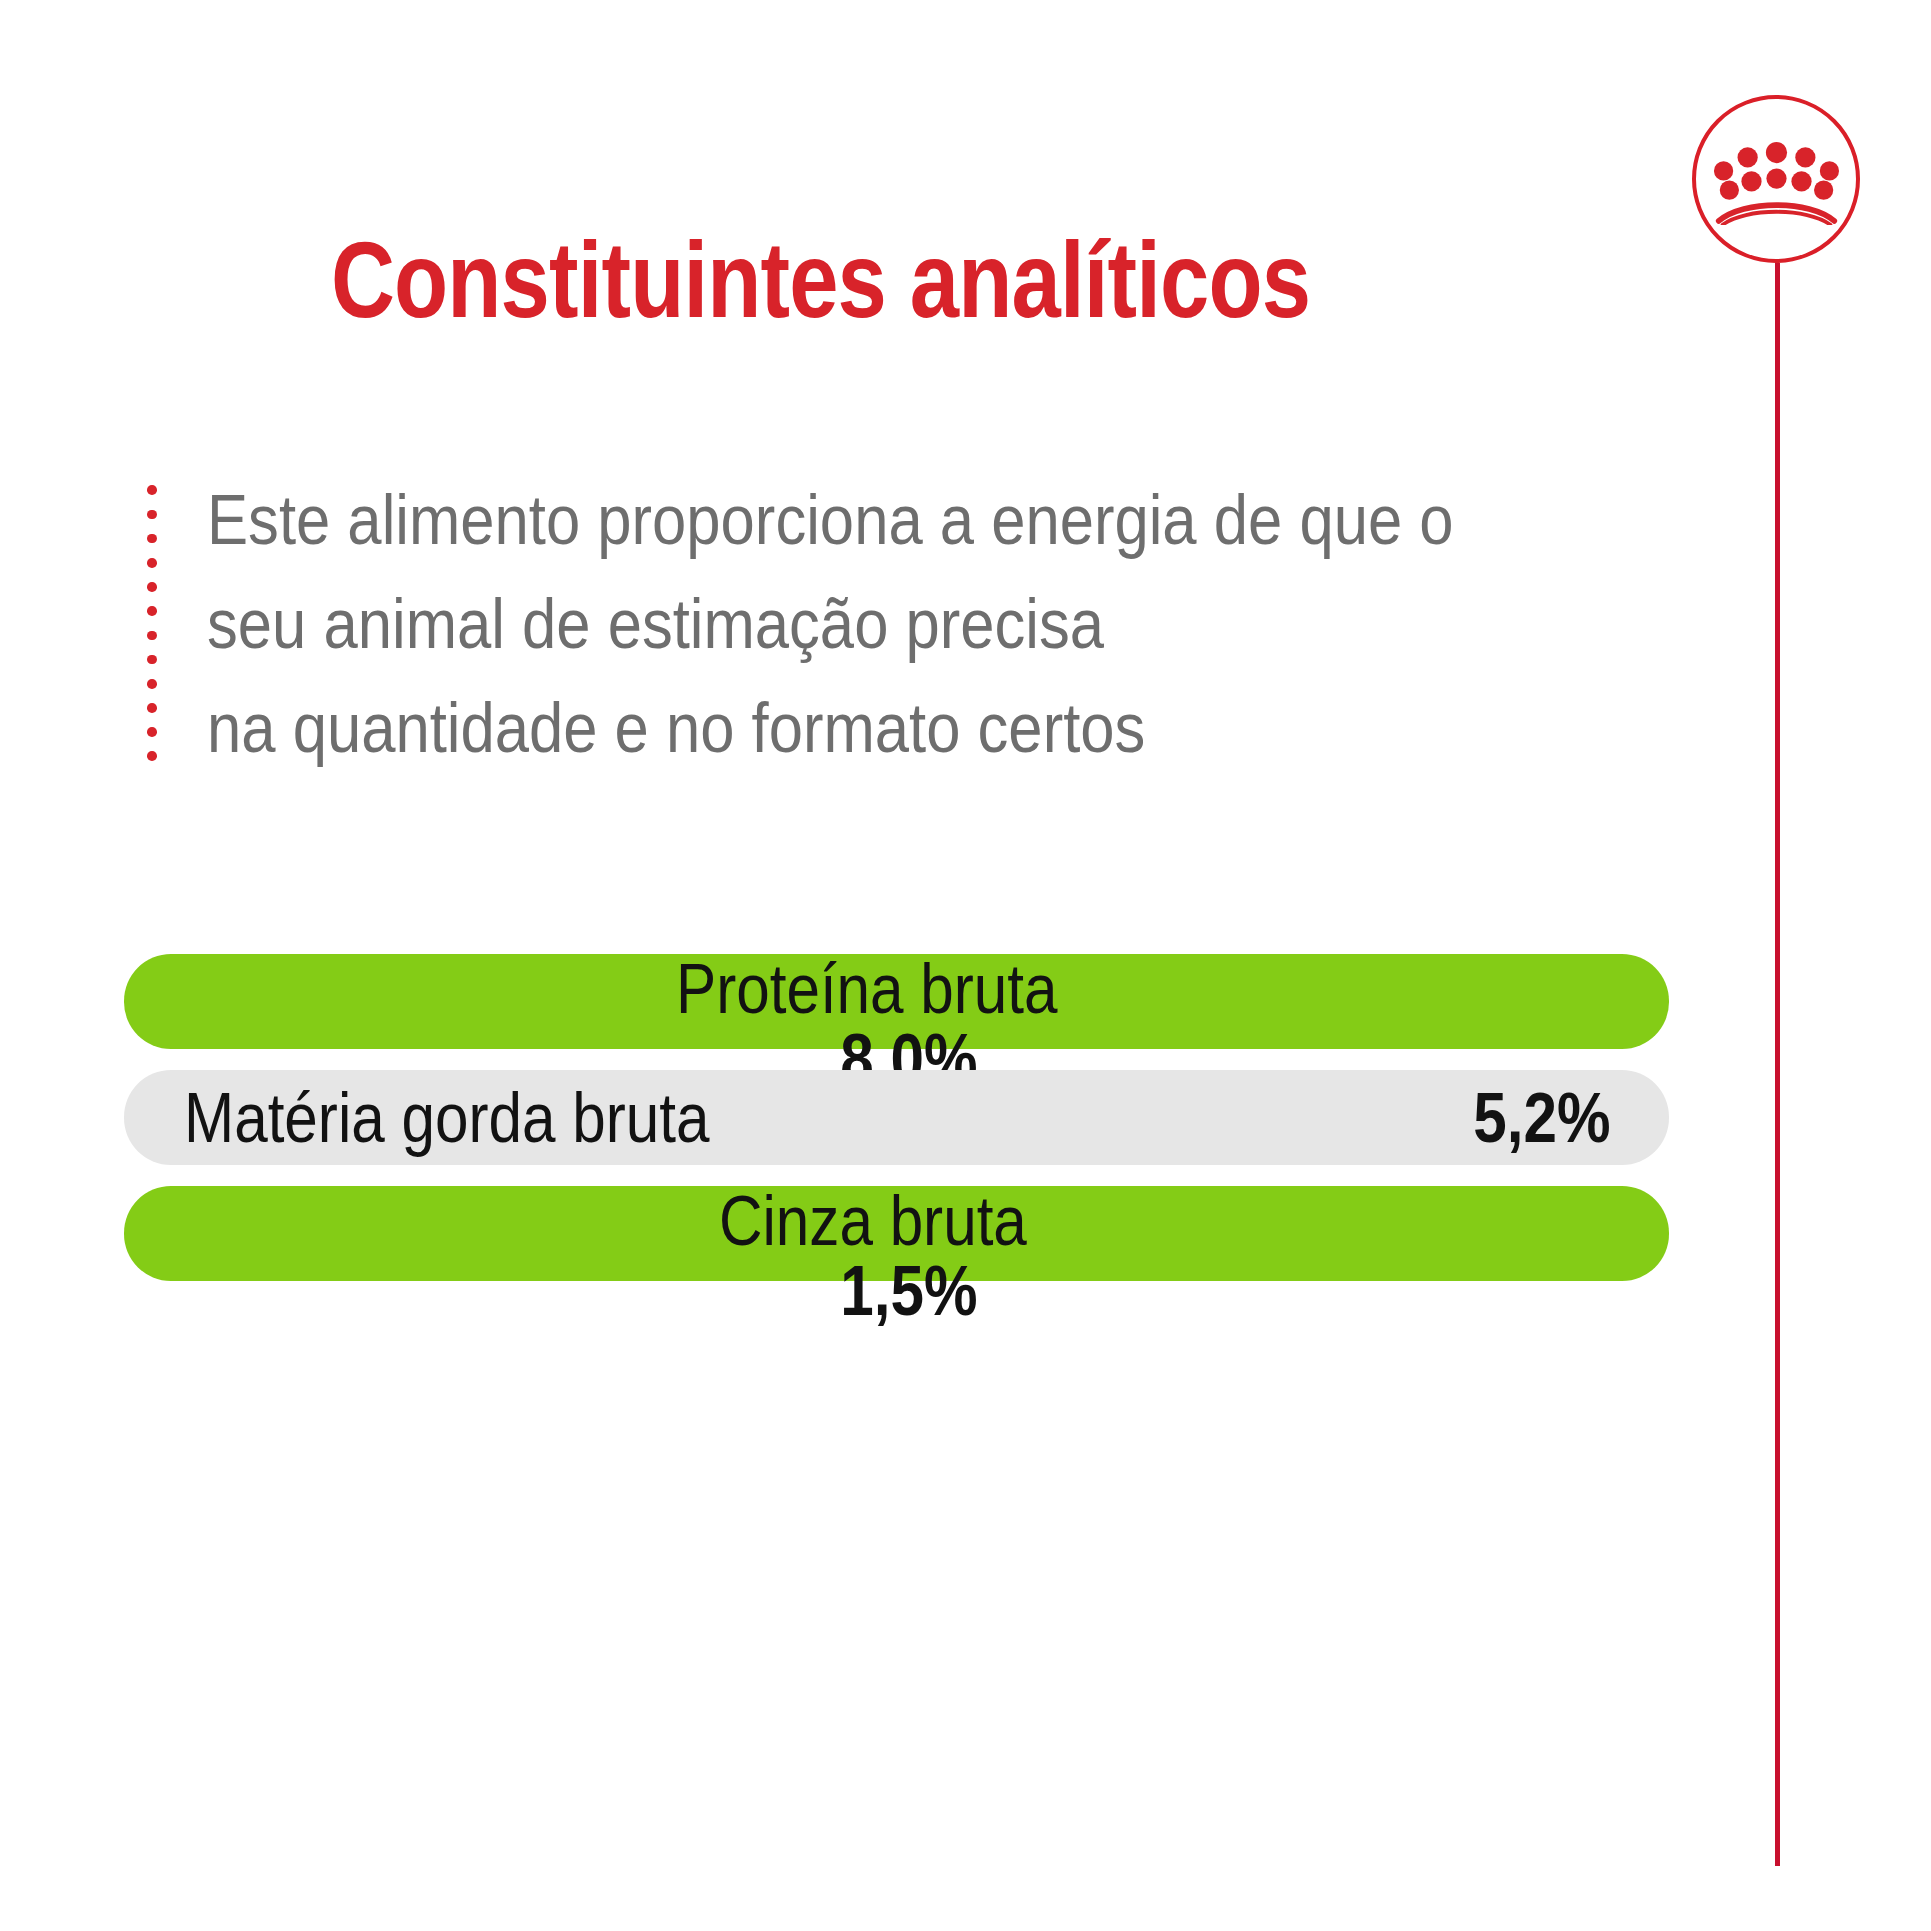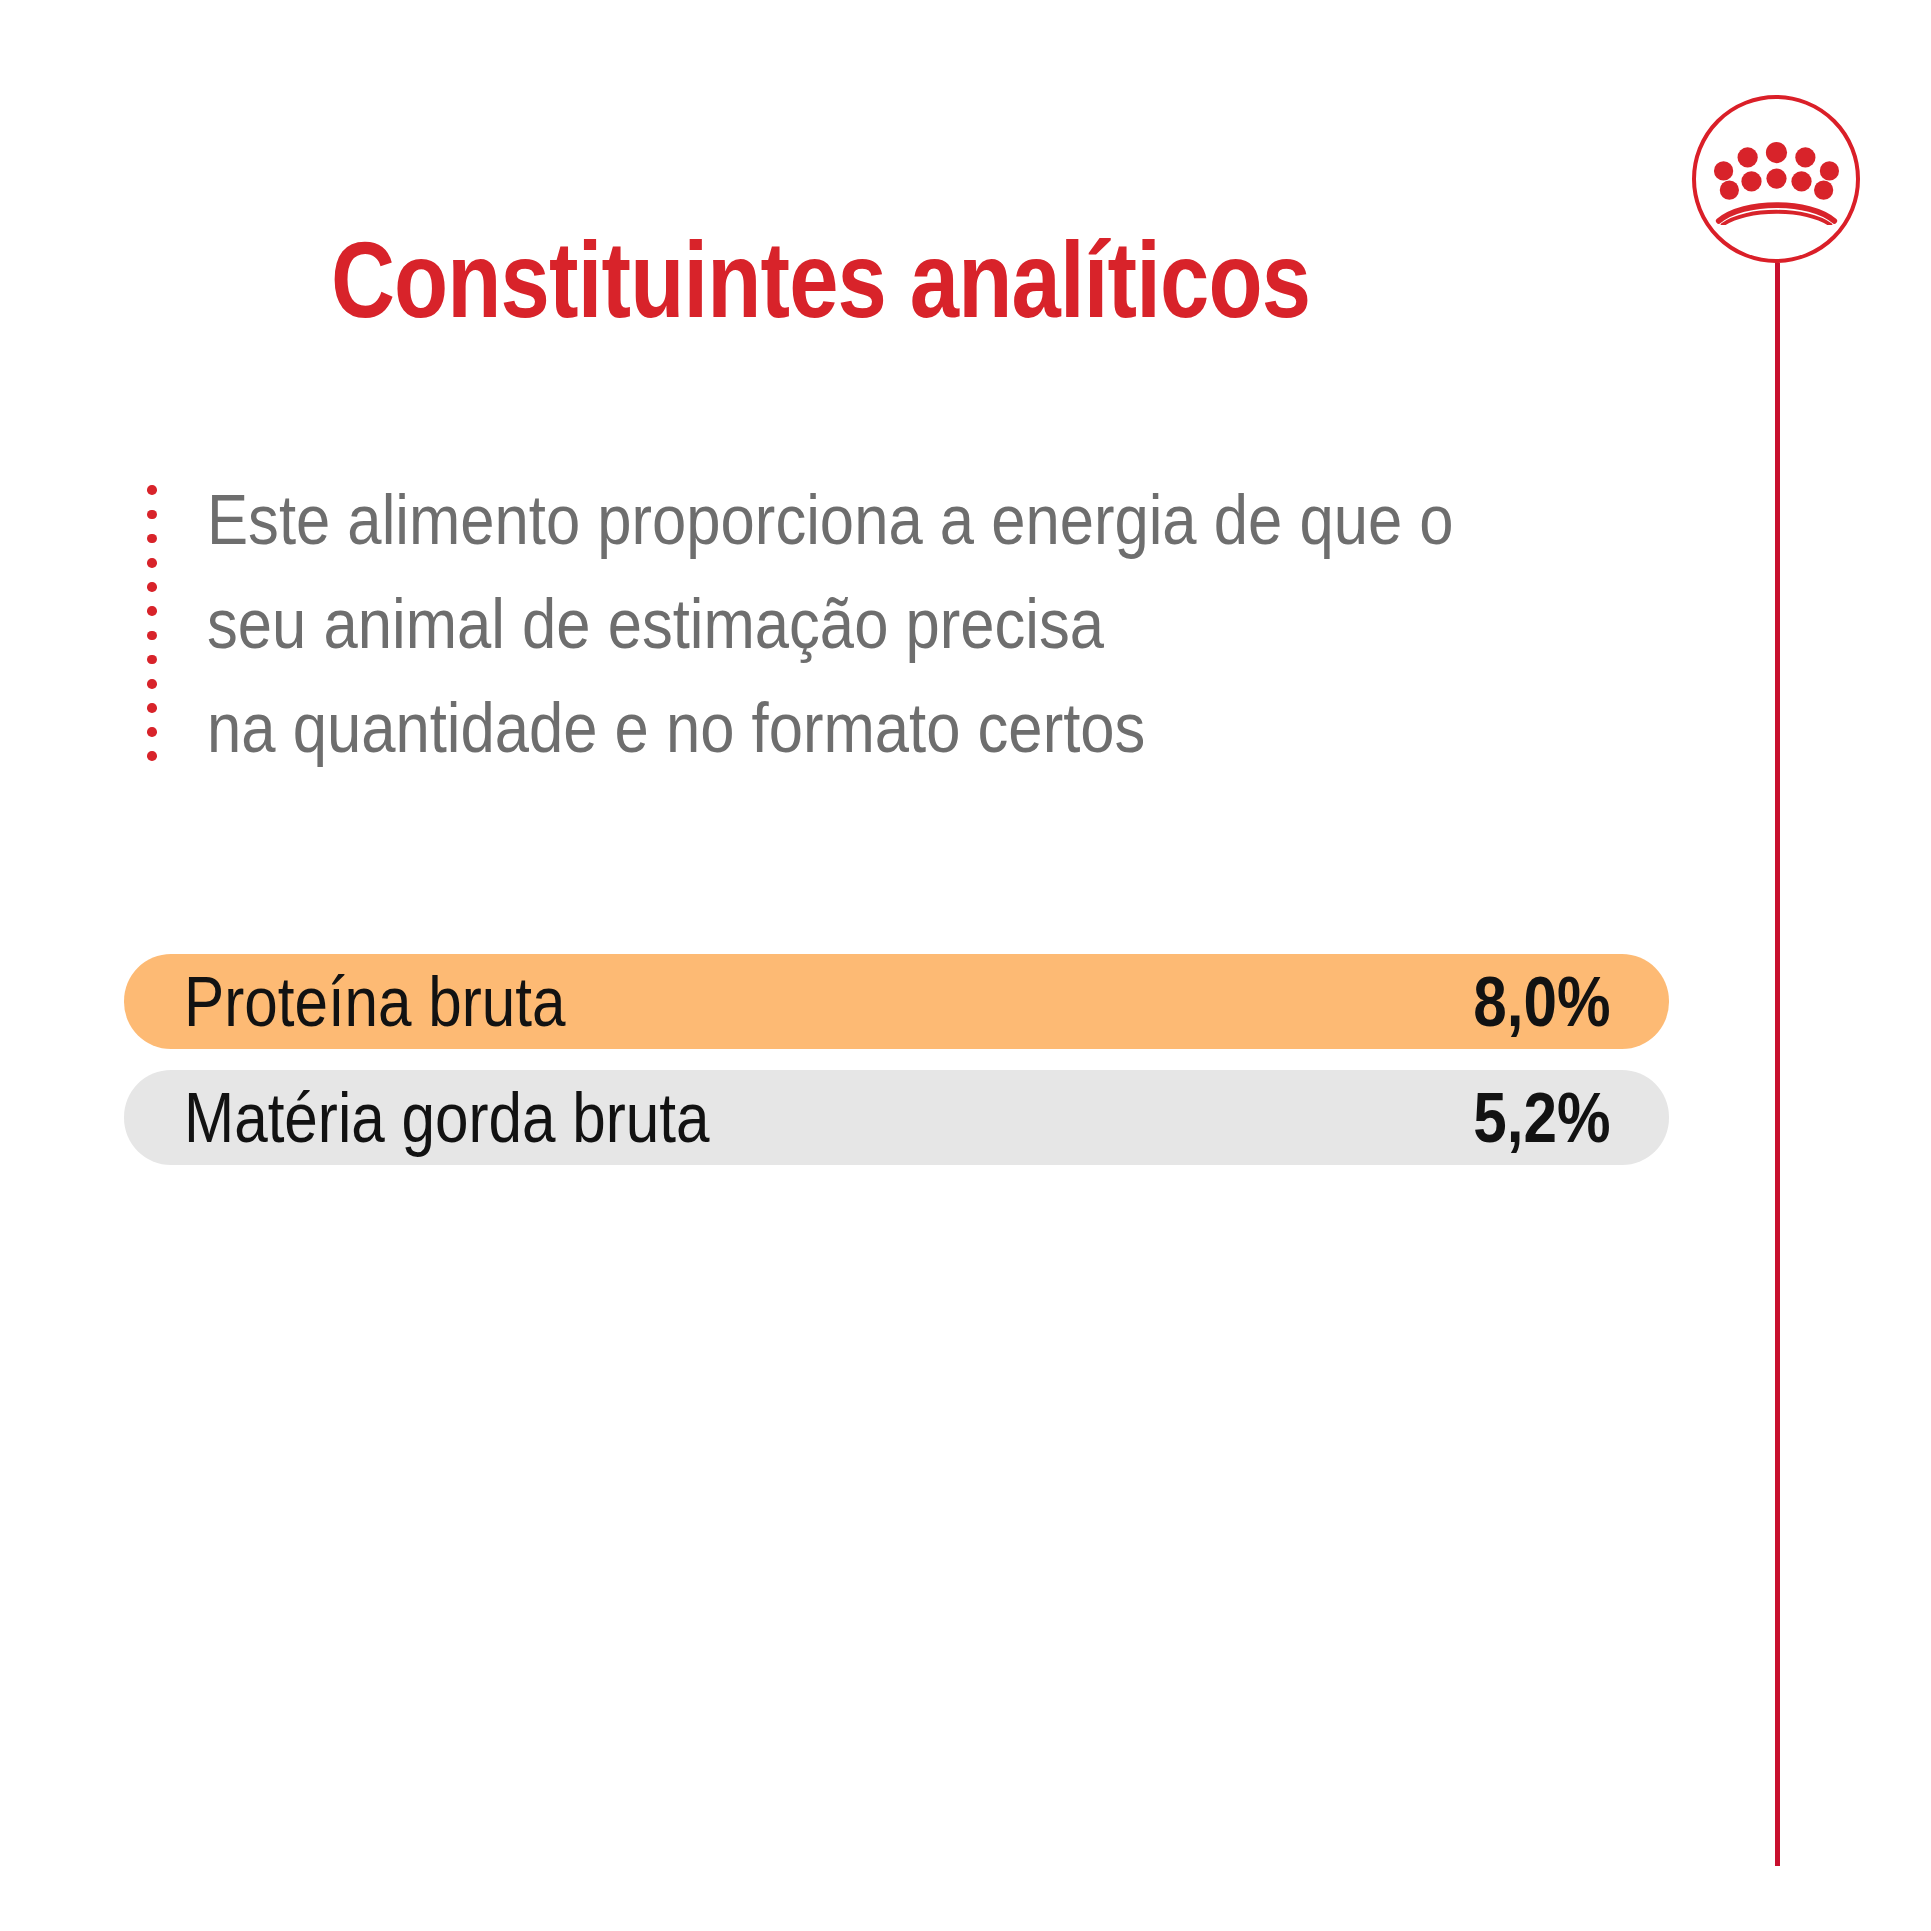--- a/index.html
+++ b/index.html
@@ -124,21 +124,21 @@
     position: relative;
     height: 95px;
     border-radius: 47px;
     margin-bottom: 21px;
     display: flex;
     align-items: center;
     justify-content: space-between;
     padding: 0 58px 0 60px;
     box-sizing: border-box;
   }
-  .row.shade-dark  { background: #fdba74; }
+  .row.shade-dark  { background: #84cc16; flex-direction: column; }
   .row.shade-light { background: #e6e6e6; }
 
   .row-label,
   .row-value {
     color: #121212;
     font-family: "Liberation Sans Narrow", "Liberation Sans", sans-serif;
     font-size: 70px;
     font-weight: normal;
     line-height: 1;
     transform: scaleX(0.86);
@@ -206,18 +206,22 @@
     <div class="row shade-dark">
       <span class="row-label">Proteína bruta</span>
       <span class="row-value">8,0%</span>
     </div>
 
     <div class="row shade-light">
       <span class="row-label">Matéria gorda bruta</span>
       <span class="row-value">5,2%</span>
     </div>
 
+    <div class="row shade-dark">
+      <span class="row-label">Cinza bruta</span>
+      <span class="row-value">1,5%</span>
+    </div>
 
 
   </div>
 
 </div>
 
 
 </body></html>

